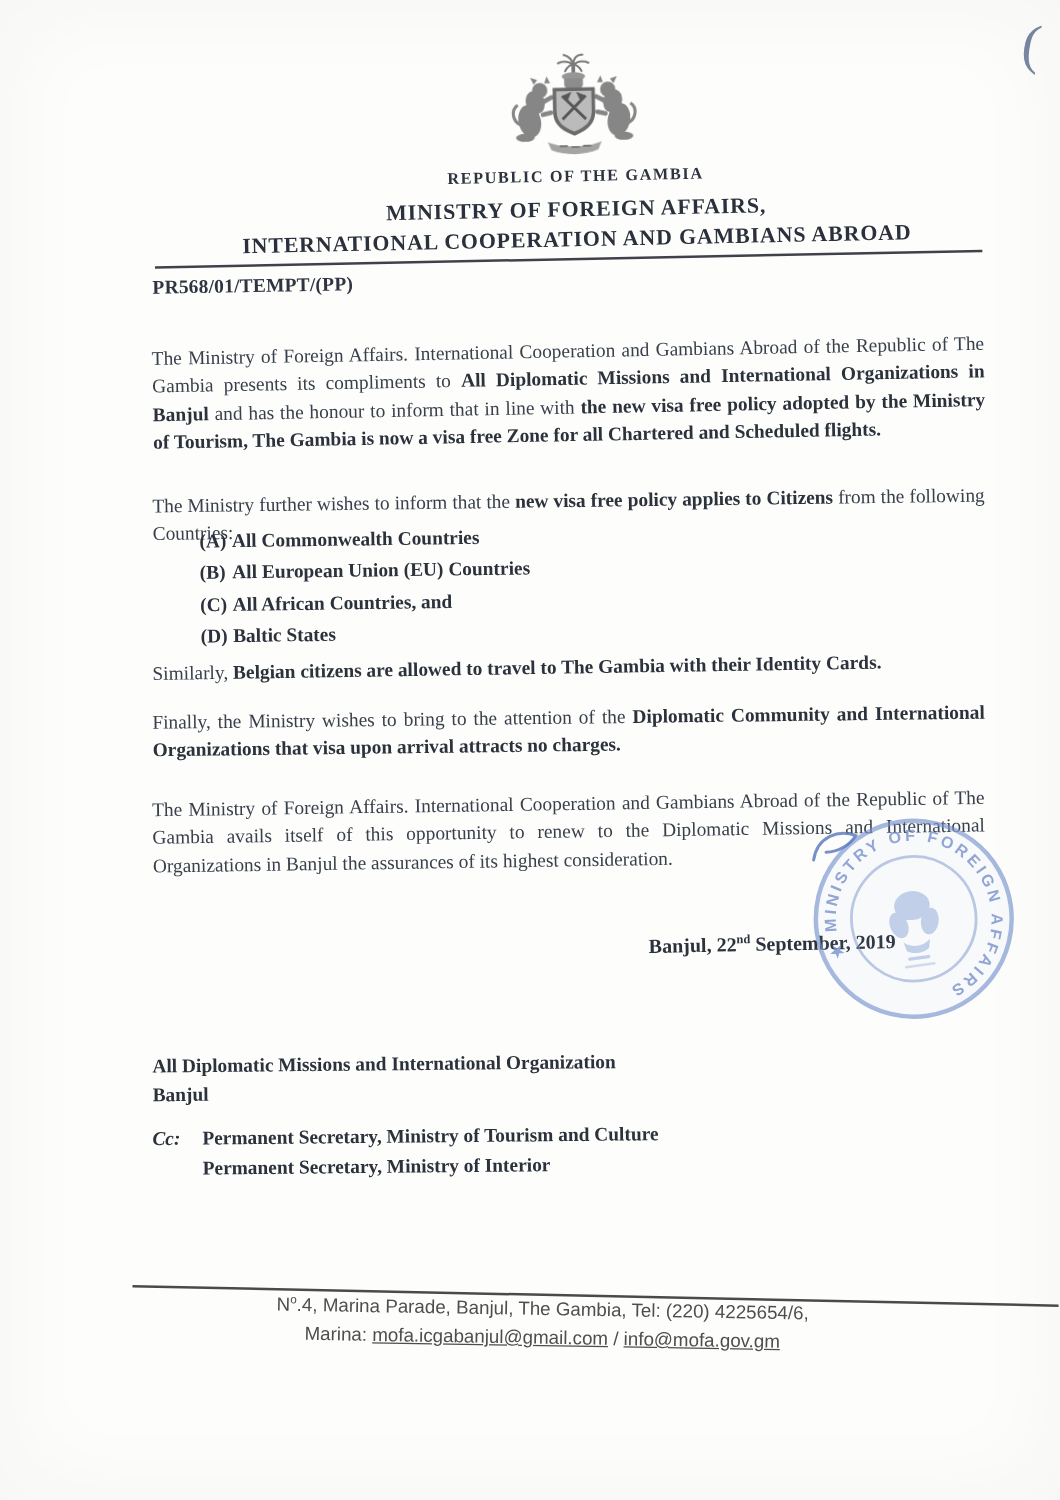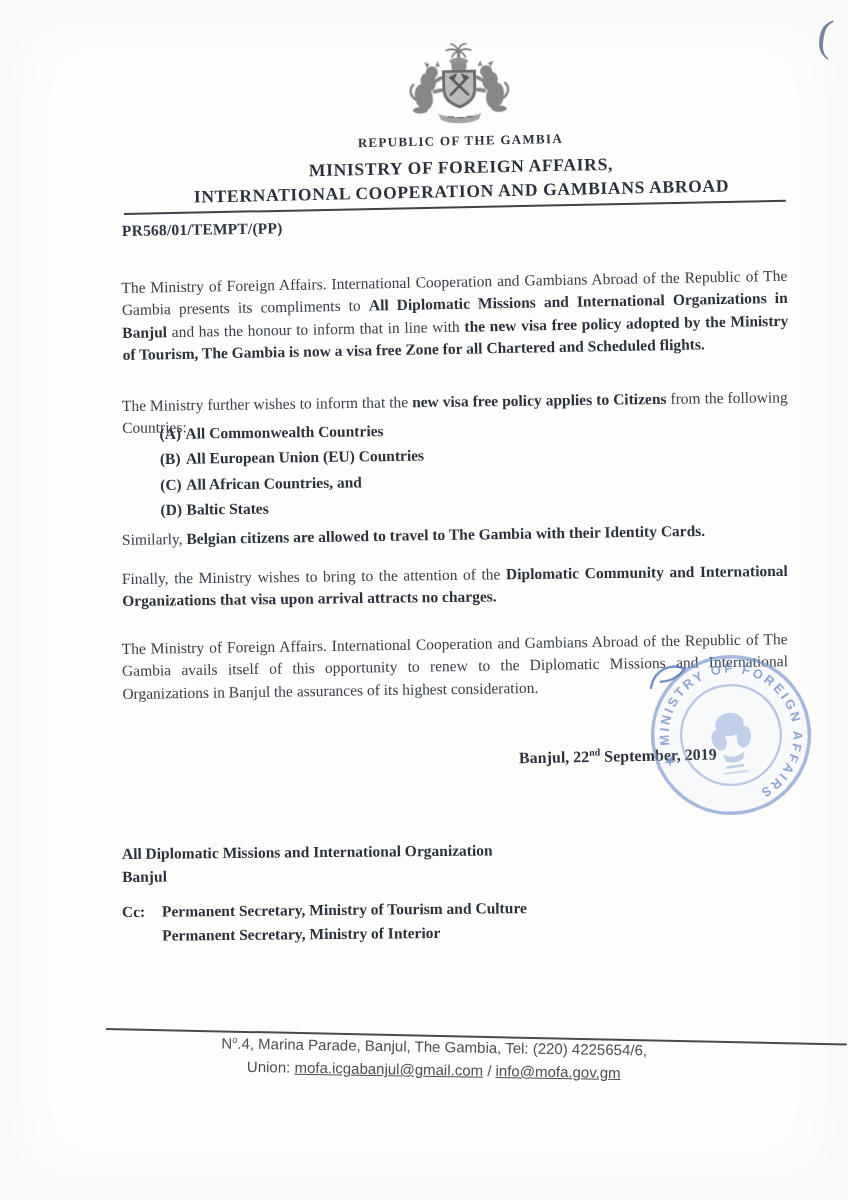--- a/index.html
+++ b/index.html
@@ -32,21 +32,21 @@
   .country-list .lbl{display:inline-block;min-width:26px;}
   .date-line{left:519px;top:748px;font-size:16px;font-weight:700;color:#2c323c;transform:rotate(-1.1deg);transform-origin:left center;}
   sup{font-size:62%;}
   b,.bold{font-weight:700;color:#2c323c;}
   
   .stamp{left:642px;top:646px;width:178px;height:178px;transform:rotate(-8deg);opacity:.85;}
   .flourish{left:646px;top:662px;width:46px;height:30px;transform:rotate(-12deg);opacity:.8;}
   
   .addressee{left:122px;top:842px;font-size:15.5px;font-weight:700;line-height:23px;color:#2c323c;transform:rotate(-0.55deg);transform-origin:left center;}
   .cc-block{left:122px;top:900px;display:flex;font-size:15.5px;font-weight:700;line-height:23.5px;color:#2c323c;transform:rotate(-0.55deg);transform-origin:left center;}
-  .cc-label{width:40px;}
+  .cc-label{width:40px;font-style:italic;}
   
   .footer-rule{left:106px;top:1028px;width:741px;height:2px;background:#4a4a4a;transform:rotate(1.2deg);transform-origin:left center;}
   .footer-text{left:64px;top:1032px;width:740px;text-align:center;transform:rotate(0.95deg);transform-origin:center;
     font-family:"Liberation Sans", sans-serif;font-size:15px;line-height:23px;color:#4e4e4e;}
   
   .paren-artifact{left:818px;top:10px;font-size:44px;font-weight:400;color:#57688b;transform:rotate(8deg);font-family:"Liberation Serif",serif;opacity:.8;}
 </style>
 </head>
 <body>
 
@@ -174,16 +174,16 @@
     <div class="cc-label">Cc:</div>
     <div>
       <div>Permanent Secretary, Ministry of Tourism and Culture</div>
       <div>Permanent Secretary, Ministry of Interior</div>
     </div>
   </div>
 
   <div class="abs footer-rule"></div>
   <div class="abs footer-text">
     <div><span>N</span><sup>o</sup><span>.4, Marina Parade, Banjul, The Gambia, Tel: (220) 4225654/6,</span></div>
-    <div><span>Union: </span><span style="text-decoration: underline;">mofa.icgabanjul@gmail.com</span><span> / </span><span style="text-decoration: underline;">info@mofa.gov.gm</span></div>
+    <div><span>Marina: </span><span style="text-decoration: underline;">mofa.icgabanjul@gmail.com</span><span> / </span><span style="text-decoration: underline;">info@mofa.gov.gm</span></div>
   </div>
 
 </div>
 
 </body></html>

